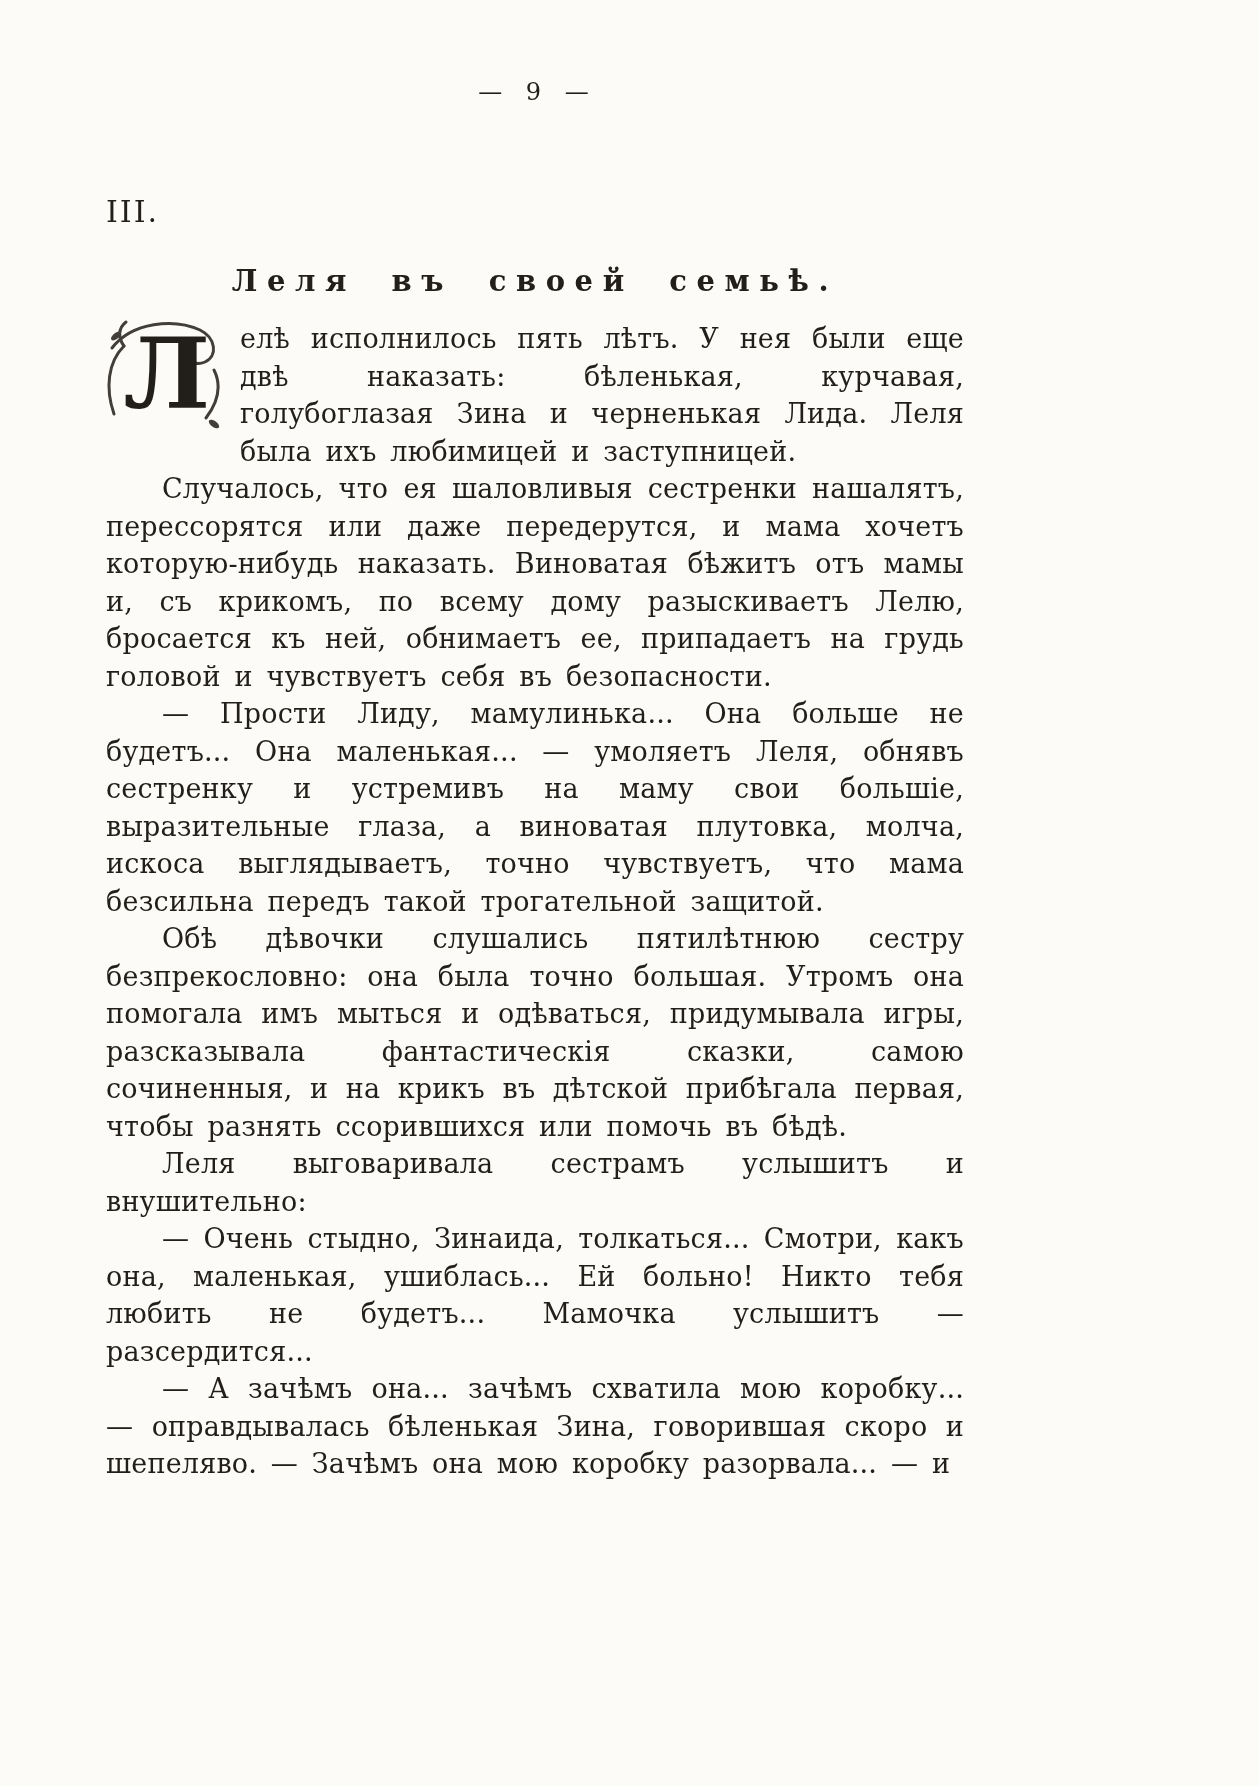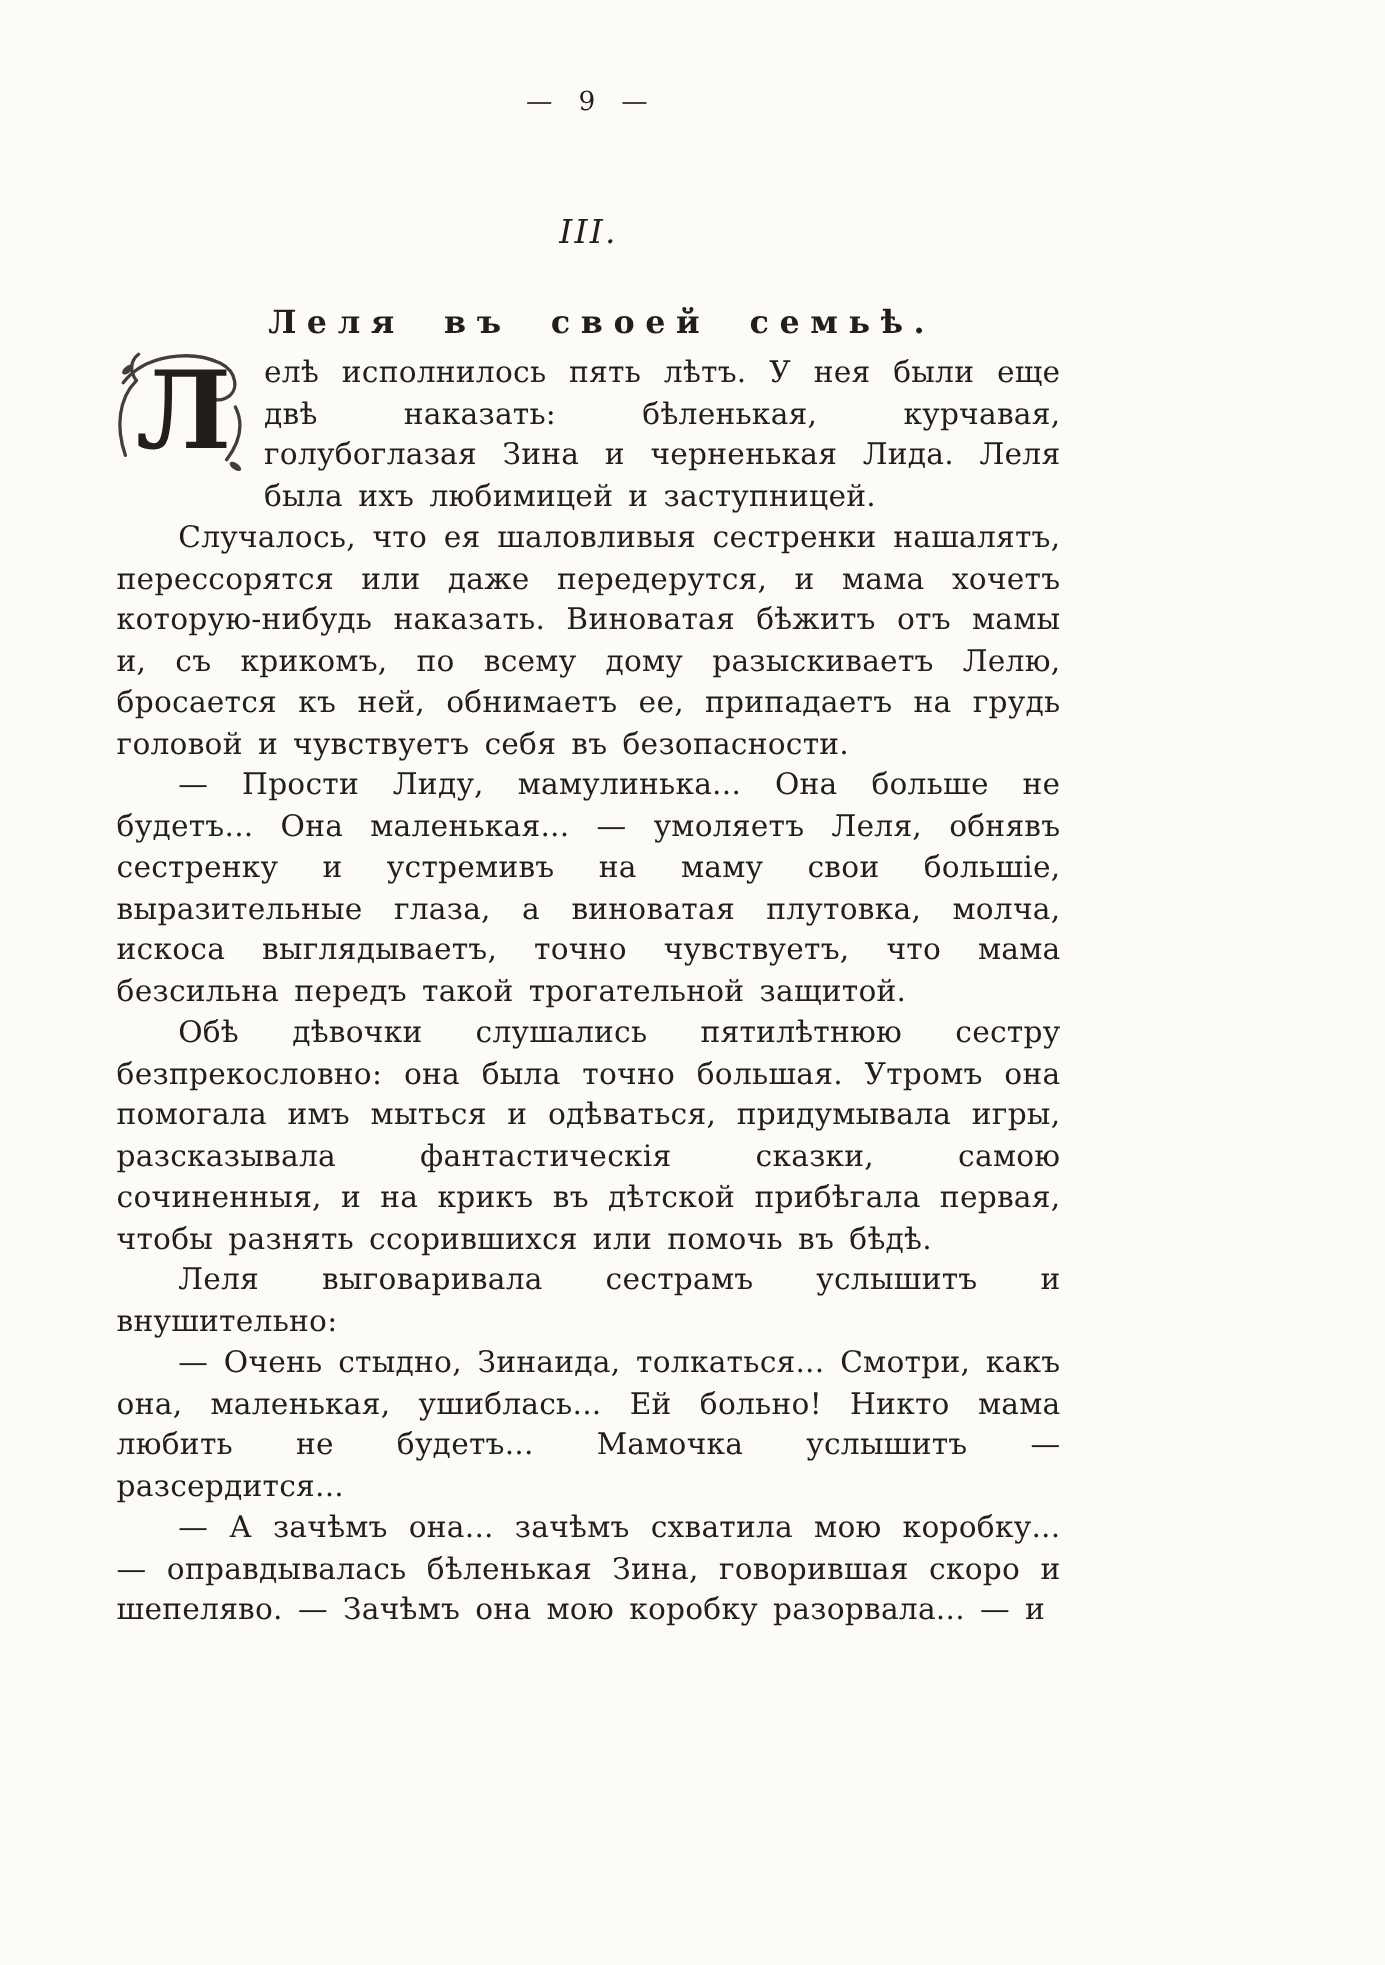--- a/index.html
+++ b/index.html
@@ -28,28 +28,26 @@
   }
   .page-number {
     top: 78px;
     text-align: center;
     font-size: 24px;
     letter-spacing: 3px;
     word-spacing: 10px;
   }
   .chapter-number {
     top: 194px;
-    text-align: center;
     font-size: 30px;
     letter-spacing: 2px;
-    font-style: italic;
   }
   .chapter-title {
     top: 264px;
-    margin: 12px;
+    margin: 0;
     text-align: center;
     font-size: 29px;
     font-weight: bold;
     letter-spacing: 0.33em;
     word-spacing: 0.55em;
     white-space: nowrap;
   }
   .body-text {
     top: 320px;
     text-align: justify;
@@ -115,18 +113,18 @@
           <ellipse cx="112" cy="110" rx="6" ry="3" fill="#221f1a" stroke="none" transform="rotate(35 112 110)"></ellipse>
         </svg>
         <span class="dropcap">Л</span>
       </span><span>елѣ исполнилось пять лѣтъ. У нея были еще двѣ наказать: бѣленькая, курчавая, голубоглазая Зина и черненькая Лида. Леля была ихъ любимицей и заступницей.</span>
     </p>
 
     <p class="para">Случалось, что ея шаловливыя сестренки нашалятъ, перессорятся или даже передерутся, и мама хочетъ которую-нибудь наказать. Виноватая бѣжитъ отъ мамы и, съ крикомъ, по всему дому разыскиваетъ Лелю, бросается къ ней, обнимаетъ ее, припадаетъ на грудь головой и чувствуетъ себя въ безопасности.</p>
     <p class="para">— Прости Лиду, мамулинька... Она больше не будетъ... Она маленькая... — умоляетъ Леля, обнявъ сестренку и устремивъ на маму свои большіе, выразительные глаза, а виноватая плутовка, молча, искоса выглядываетъ, точно чувствуетъ, что мама безсильна передъ такой трогательной защитой.</p>
     <p class="para">Обѣ дѣвочки слушались пятилѣтнюю сестру безпрекословно: она была точно большая. Утромъ она помогала имъ мыться и одѣваться, придумывала игры, разсказывала фантастическія сказки, самою сочиненныя, и на крикъ въ дѣтской прибѣгала первая, чтобы разнять ссорившихся или помочь въ бѣдѣ.</p>
     <p class="para">Леля выговаривала сестрамъ услышитъ и внушительно:</p>
-    <p class="para">— Очень стыдно, Зинаида, толкаться... Смотри, какъ она, маленькая, ушиблась... Ей больно! Никто мама любить не будетъ... Мамочка услышитъ — разсердится...</p>
+    <p class="para">— Очень стыдно, Зинаида, толкаться... Смотри, какъ она, маленькая, ушиблась... Ей больно! Никто тебя любить не будетъ... Мамочка услышитъ — разсердится...</p>
     <p class="para">— А зачѣмъ она... зачѣмъ схватила мою коробку... — оправдывалась бѣленькая Зина, говорившая скоро и шепеляво. — Зачѣмъ она мою коробку разорвала... — и</p>
 
   </div>
 
 </div>
 
 </body></html>

